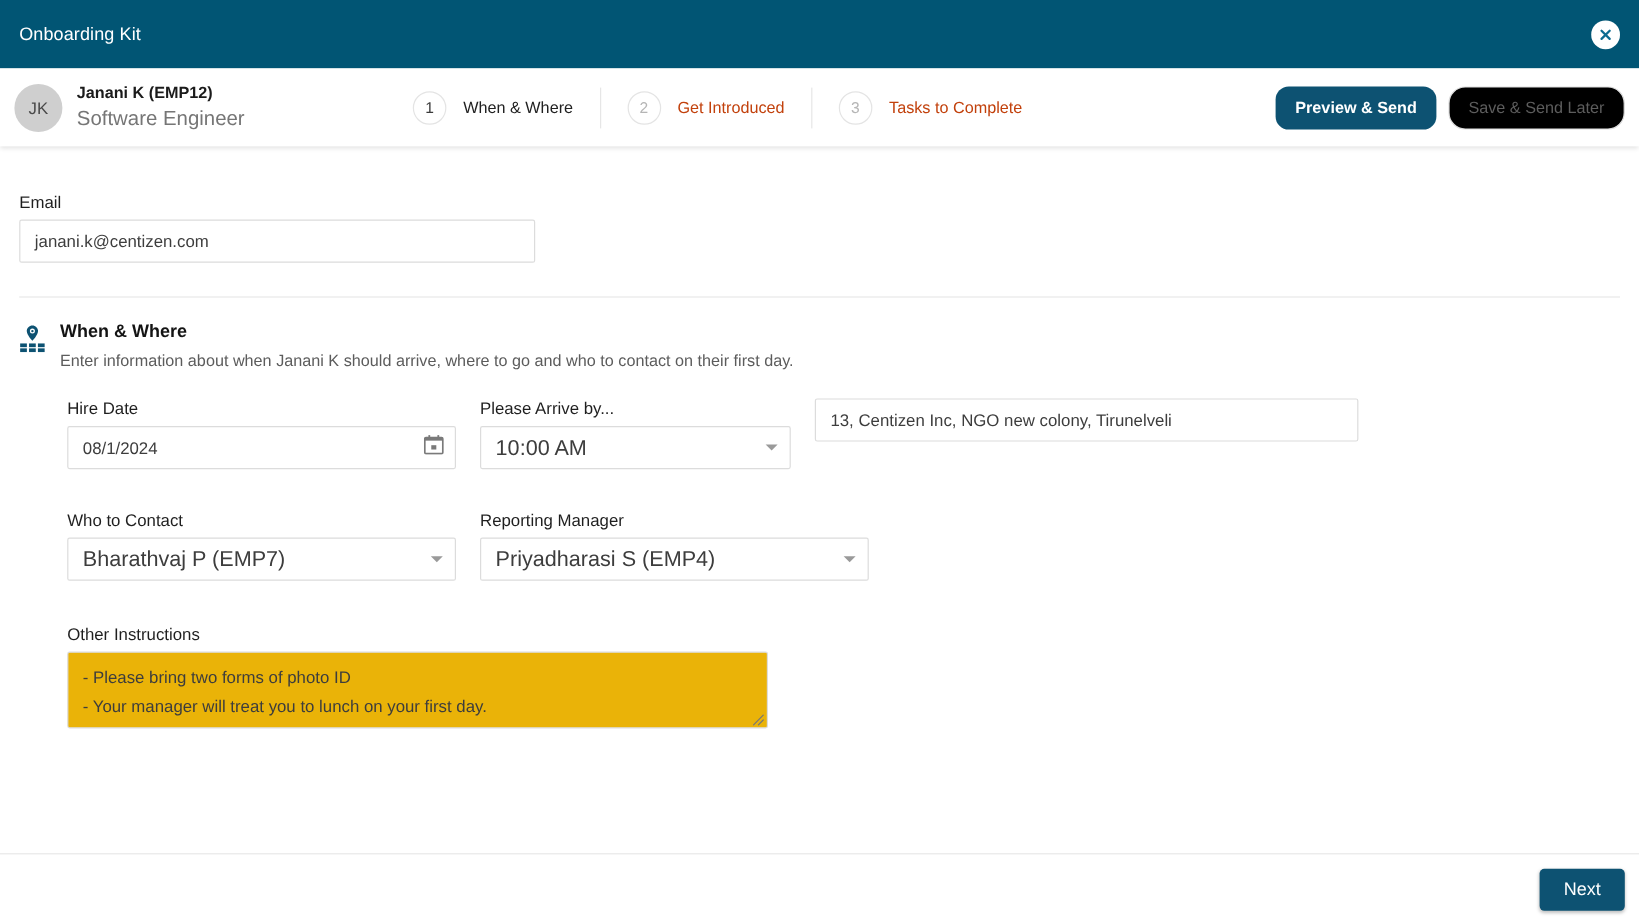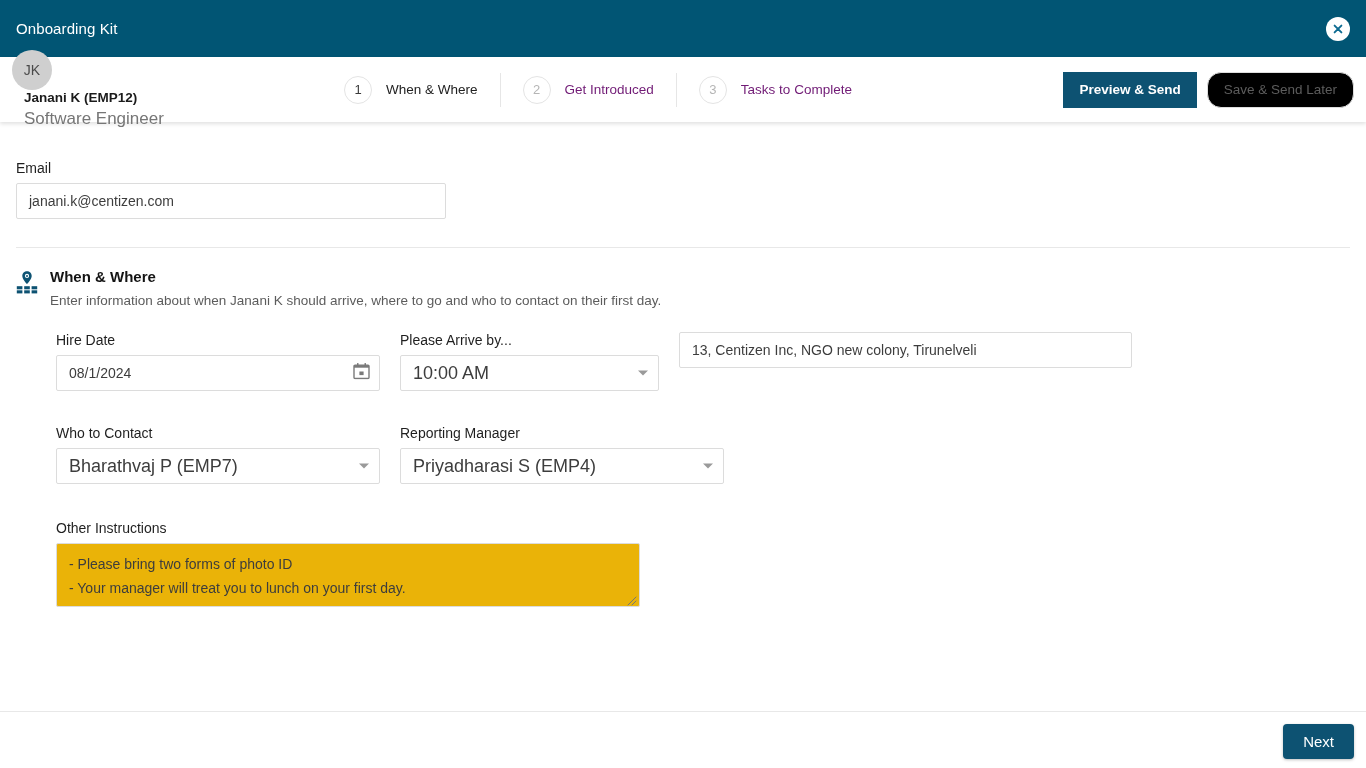--- a/index.html
+++ b/index.html
@@ -47,24 +47,23 @@
     top: 57px; left: 0;
     width: 1366px; height: 65px;
     background: #ffffff;
     box-shadow: 0 2px 4px rgba(0,0,0,.12);
     display: flex;
     align-items: center;
     z-index: 5;
   }
   .profile {
     display: flex;
-    align-items: flex-start;
+    align-items: flex-end;
     margin-left: 12px;
     min-width: 300px;
-    flex-direction: column;
   }
   .avatar {
     width: 40px; height: 40px;
     border-radius: 50%;
     background: #cfcfcf;
     color: #4a4a4a;
     font-size: 14px;
     display: flex;
     align-items: center;
     justify-content: center;
@@ -105,21 +104,21 @@
     color: #3b3b3b;
     flex: 0 0 auto;
   }
   .step.inactive .step-circle { color: #b5b5b5; }
   .step-label {
     margin-left: 14px;
     font-size: 13.5px;
     color: #212121;
     white-space: nowrap;
   }
-  .step.inactive .step-label { color: #701a75; }
+  .step.inactive .step-label { color: #c2410c; }
   .step-div {
     width: 1px;
     height: 34px;
     background: #e6e6e6;
     flex: 0 0 auto;
   }
 
   .actions {
     position: absolute;
     right: 12px; top: 50%;
@@ -127,21 +126,21 @@
     display: flex;
     align-items: center;
     gap: 10px;
   }
   .btn-primary {
     background: #0d5272;
     color: #ffffff;
     font-size: 13.5px;
     font-weight: bold;
     border: none;
-    border-radius: 0;
+    border-radius: 11px;
     padding: 0 16px;
     height: 36px;
     cursor: pointer;
     font-family: "Liberation Sans", sans-serif;
     white-space: nowrap;
   }
   .btn-secondary {
     background: #000000;
     color: #5d5d5d;
     font-size: 13.5px;

